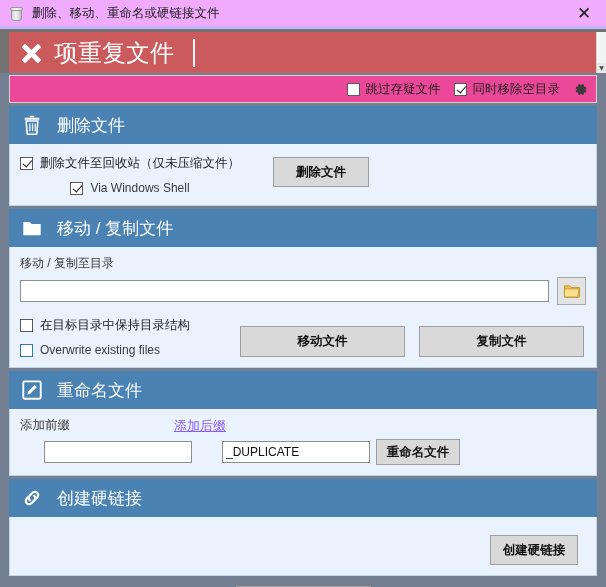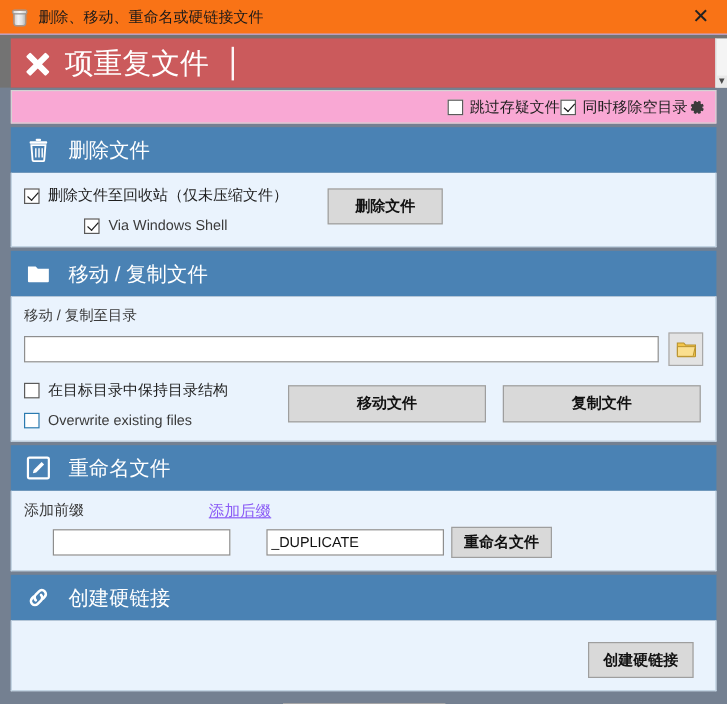--- a/index.html
+++ b/index.html
@@ -8,25 +8,25 @@
     width: 606px;
     height: 587px;
     font-family: "Liberation Sans", sans-serif;
     background: #748091;
     overflow: hidden;
   }
 
   
   .titlebar {
     height: 29px;
-    background: #f97316;
+    background: #f0abfc;
     display: flex;
     align-items: center;
     padding: 0 0 0 8px;
-    border-bottom: 1px solid #c4b5fd;
+    border-bottom: 3px solid #c4b5fd;
   }
   .titlebar-icon {
     width: 17px; height: 17px;
     margin-right: 7px;
     flex: none;
     position: relative;
   }
   .bin-body {
     position: absolute;
     left: 3px; top: 4px;
@@ -120,26 +120,27 @@
     display: flex; align-items: center; justify-content: center;
     font-size: 6px; color: #4b4b4b;
     line-height: 1;
     font-family: "DejaVu Sans", sans-serif;
   }
 
   
   .options-strip {
     margin: 2px 9px 0 9px;
     height: 28px;
-    background: #f9a8d4;
+    background: #ec4899;
     border: 1px solid #d3d3d3;
     display: flex;
     align-items: center;
     justify-content: flex-end;
     padding-right: 8px;
+    gap: 13px;
   }
   .opt-item { display: flex; align-items: center; gap: 6px; }
   .opt-label { font-size: 12.5px; color: #1f1f1f; white-space: nowrap; }
 
   .cbox {
     width: 13px; height: 13px;
     border: 1px solid #5a5a5a;
     background: #ffffff;
     display: flex; align-items: center; justify-content: center;
     flex: none;
@@ -231,21 +232,21 @@
   }
   .browse-btn {
     width: 29px; height: 28px;
     background: #e3e3e3;
     border: 1px solid #a8a8a8;
     display: flex; align-items: center; justify-content: center;
     flex: none;
   }
   .move-bottom {
     display: flex;
-    align-items: center;
+    align-items: flex-end;
     margin-top: 10px;
   }
   .move-checks { display: flex; flex-direction: column; gap: 9px; padding-top: 2px; }
   .move-buttons { margin-left: auto; display: flex; gap: 14px; padding-right: 2px; }
   .btn-move, .btn-copy { width: 165px; height: 31px; }
 
   
   .rename-labels { display: flex; }
   .rename-inputs { display: flex; align-items: center; gap: 6px; margin-top: 4px; }
   .txt {

